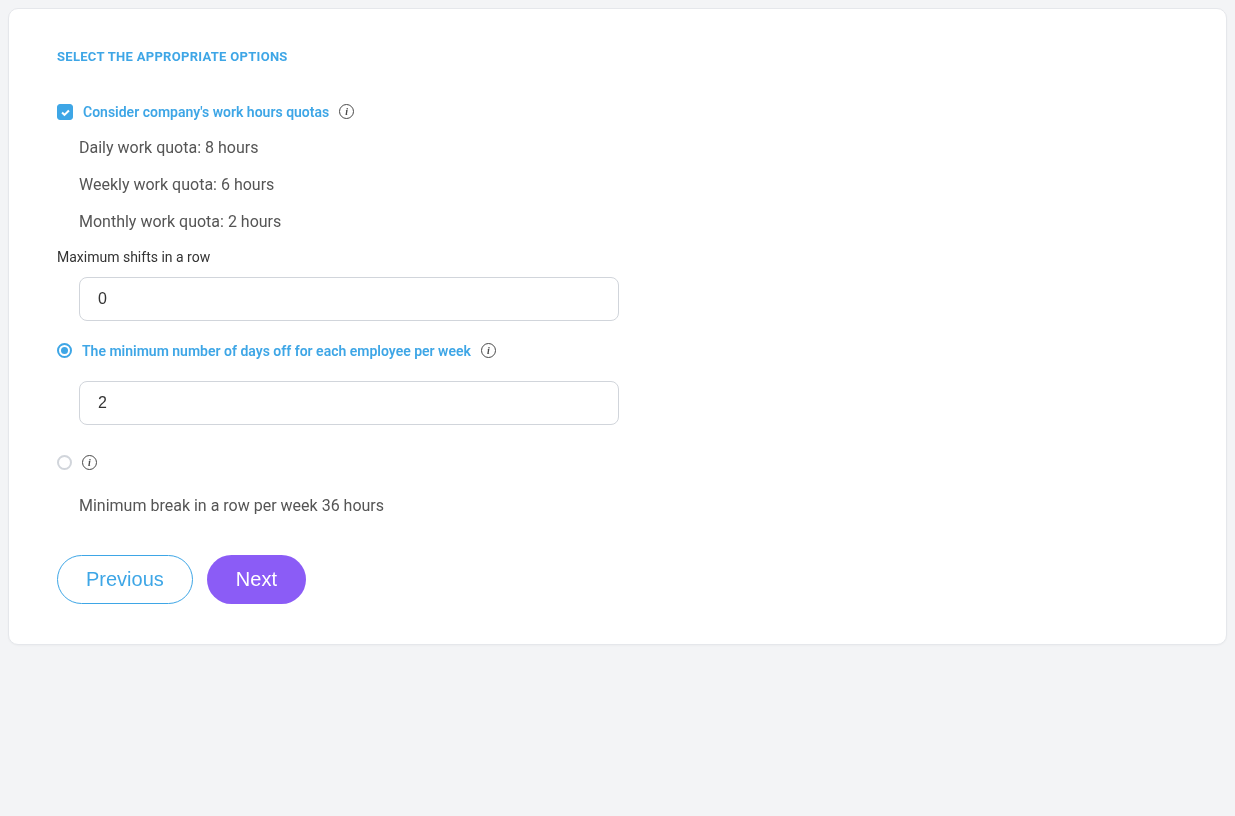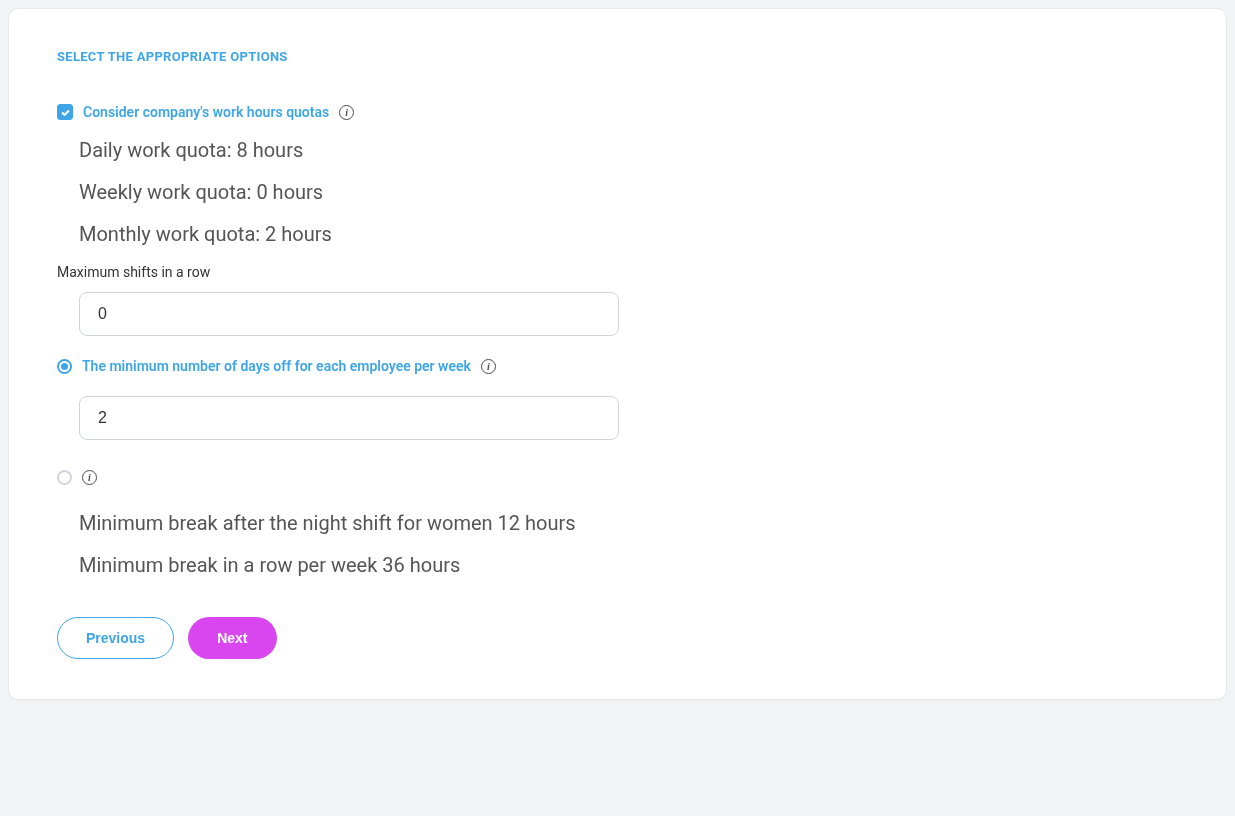--- a/index.html
+++ b/index.html
@@ -22,21 +22,21 @@
     .section-title {
       color: #3ea6e6;
       font-weight: 700;
       font-size: 13px;
       letter-spacing: 0.3px;
       text-transform: uppercase;
       margin-bottom: 40px;
     }
     .option-row {
       display: flex;
-      align-items: flex-end;
+      align-items: flex-start;
       gap: 10px;
       margin-bottom: 14px;
     }
     .checkbox {
       width: 16px; height: 16px;
       border: 1px solid #3ea6e6;
       border-radius: 3px;
       display: inline-flex;
       align-items: center; justify-content: center;
       background: #3ea6e6;
@@ -63,50 +63,49 @@
     .info-icon {
       width: 15px; height: 15px;
       display: inline-flex; align-items: center; justify-content: center;
       border: 1.5px solid #4a4a4a; border-radius: 50%;
       color: #4a4a4a; font-weight: 700; font-size: 10px; font-style: italic;
       font-family: Georgia, serif;
       cursor: pointer;
       flex-shrink: 0;
     }
     .sub-list { margin-left: 22px; margin-top: 18px; }
-    .sub-item { color: #555; font-size: 20px; margin-bottom: 18px; }
+    .sub-item { color: #555; font-size: 16px; margin-bottom: 18px; }
     .field-label { font-weight: 400; color: #333; margin-bottom: 12px; margin-top: 6px; }
     .field-label.indent { margin-left: 22px; }
     .text-input {
       width: 540px; max-width: 100%;
       padding: 12px 18px;
       border: 1px solid #d1d5db;
       border-radius: 8px;
       font-size: 16px;
       color: #333;
       margin-left: 22px;
       margin-bottom: 22px;
       outline: none;
     }
     .footer-btns { display: flex; gap: 14px; margin-top: 40px; }
     .btn {
       padding: 12px 28px;
       border-radius: 999px;
-      font-size: 14px;
+      font-size: 20px;
       cursor: pointer;
       border: 1px solid transparent;
-      font-weight: bold;
     }
     .btn-prev {
       background: #fff;
       color: #3ea6e6;
       border-color: #3ea6e6;
     }
     .btn-next {
-      background: #d946ef;
+      background: #8b5cf6;
       color: #fff;
     }
     .block-spacer { height: 8px; }
   </style>
 </head>
 <body>
 
 <div class="card">
   <div class="section-title">SELECT THE APPROPRIATE OPTIONS</div>
 
@@ -115,21 +114,21 @@
     <span class="checkbox">
       <svg viewBox="0 0 16 16">
           <polyline points="3,8 6.5,11.5 13,5"></polyline>
         </svg>
     </span>
     <span class="option-label active">Consider company's work hours quotas</span>
     <span class="info-icon">i</span>
   </div>
   <div class="sub-list">
     <div class="sub-item">Daily work quota: 8 hours</div>
-    <div class="sub-item">Weekly work quota: 0 hours</div>
+    <div class="sub-item">Weekly work quota: 6 hours</div>
     <div class="sub-item">Monthly work quota: 2 hours</div>
   </div>
 
   
   <div class="field-label">Maximum shifts in a row</div>
   <input class="text-input" type="text" value="0" style="">
 
   
   <div class="option-row">
     <span class="radio selected"></span>
@@ -140,21 +139,20 @@
   <input class="text-input" type="text" value="2" style="">
 
   <div class="block-spacer"></div>
 
   
   <div class="option-row">
     <span class="radio"></span>
     <span class="info-icon">i</span>
   </div>
   <div class="sub-list" style="margin-top:26px;">
-    <div class="sub-item">Minimum break after the night shift for women 12 hours</div>
     <div class="sub-item">Minimum break in a row per week 36 hours</div>
   </div>
 
   <div class="footer-btns">
     <button class="btn btn-prev">Previous</button>
     <button class="btn btn-next">Next</button>
   </div>
 </div>
 
 </body></html>

